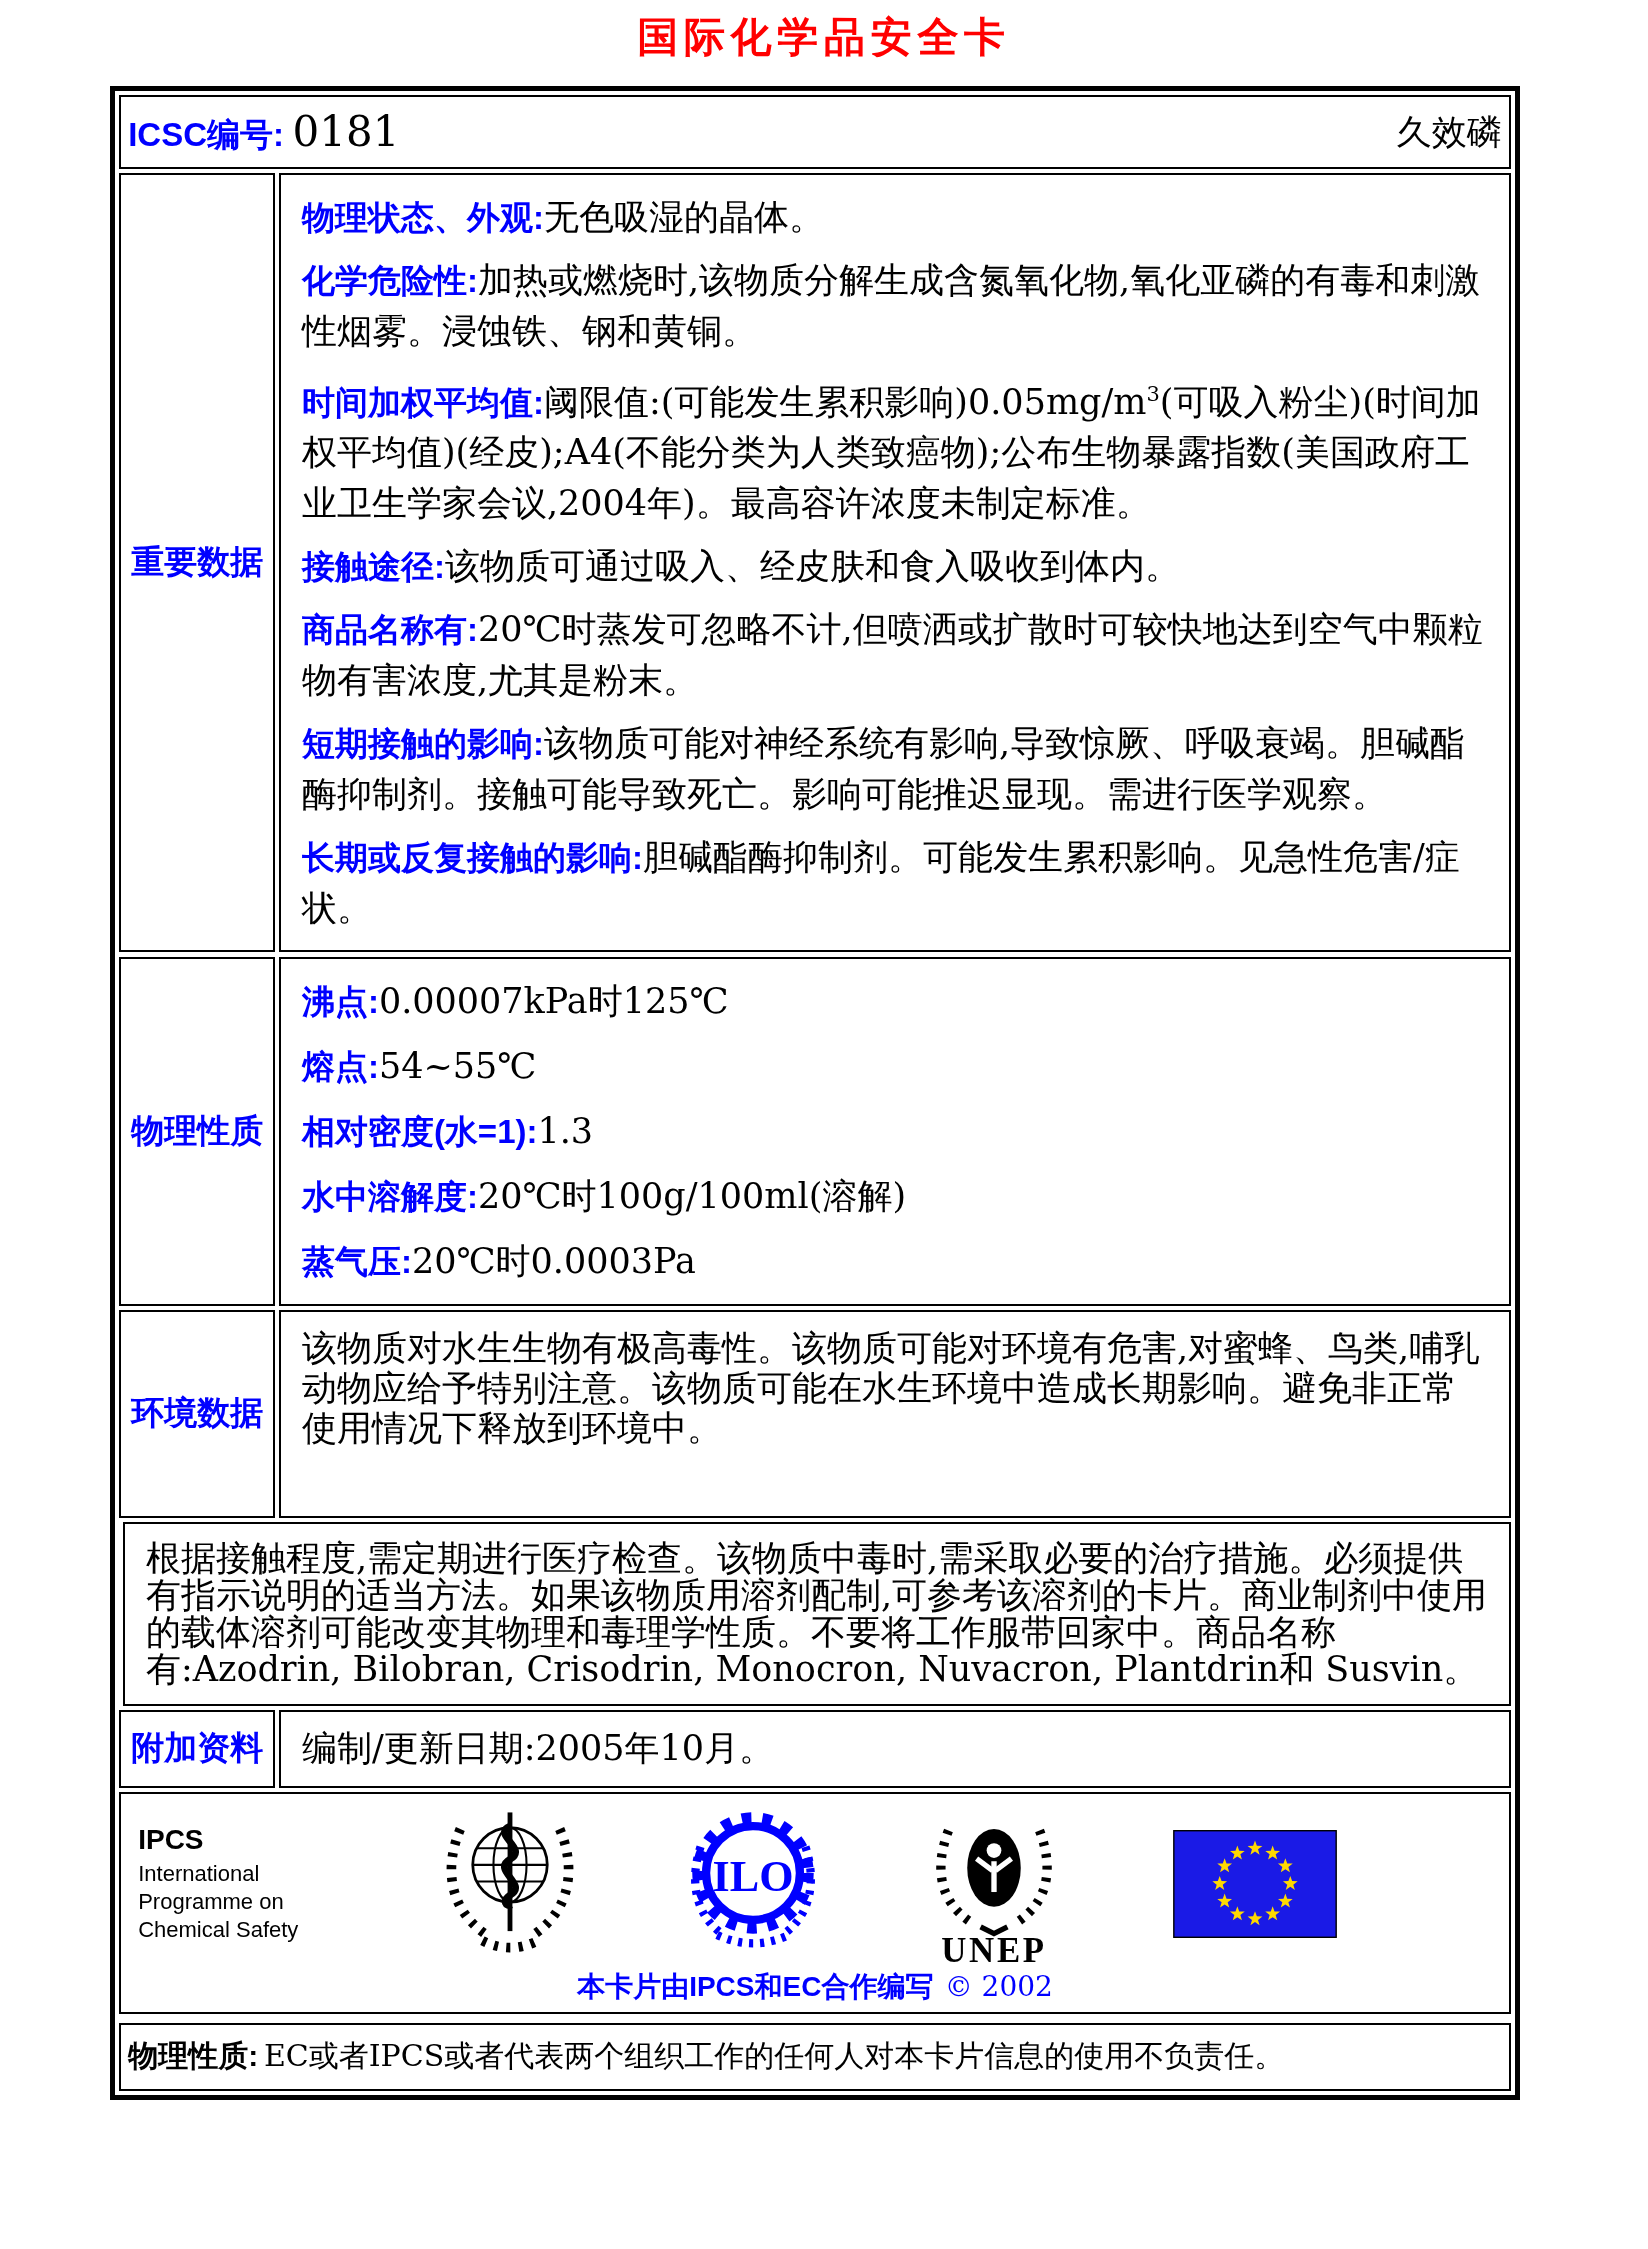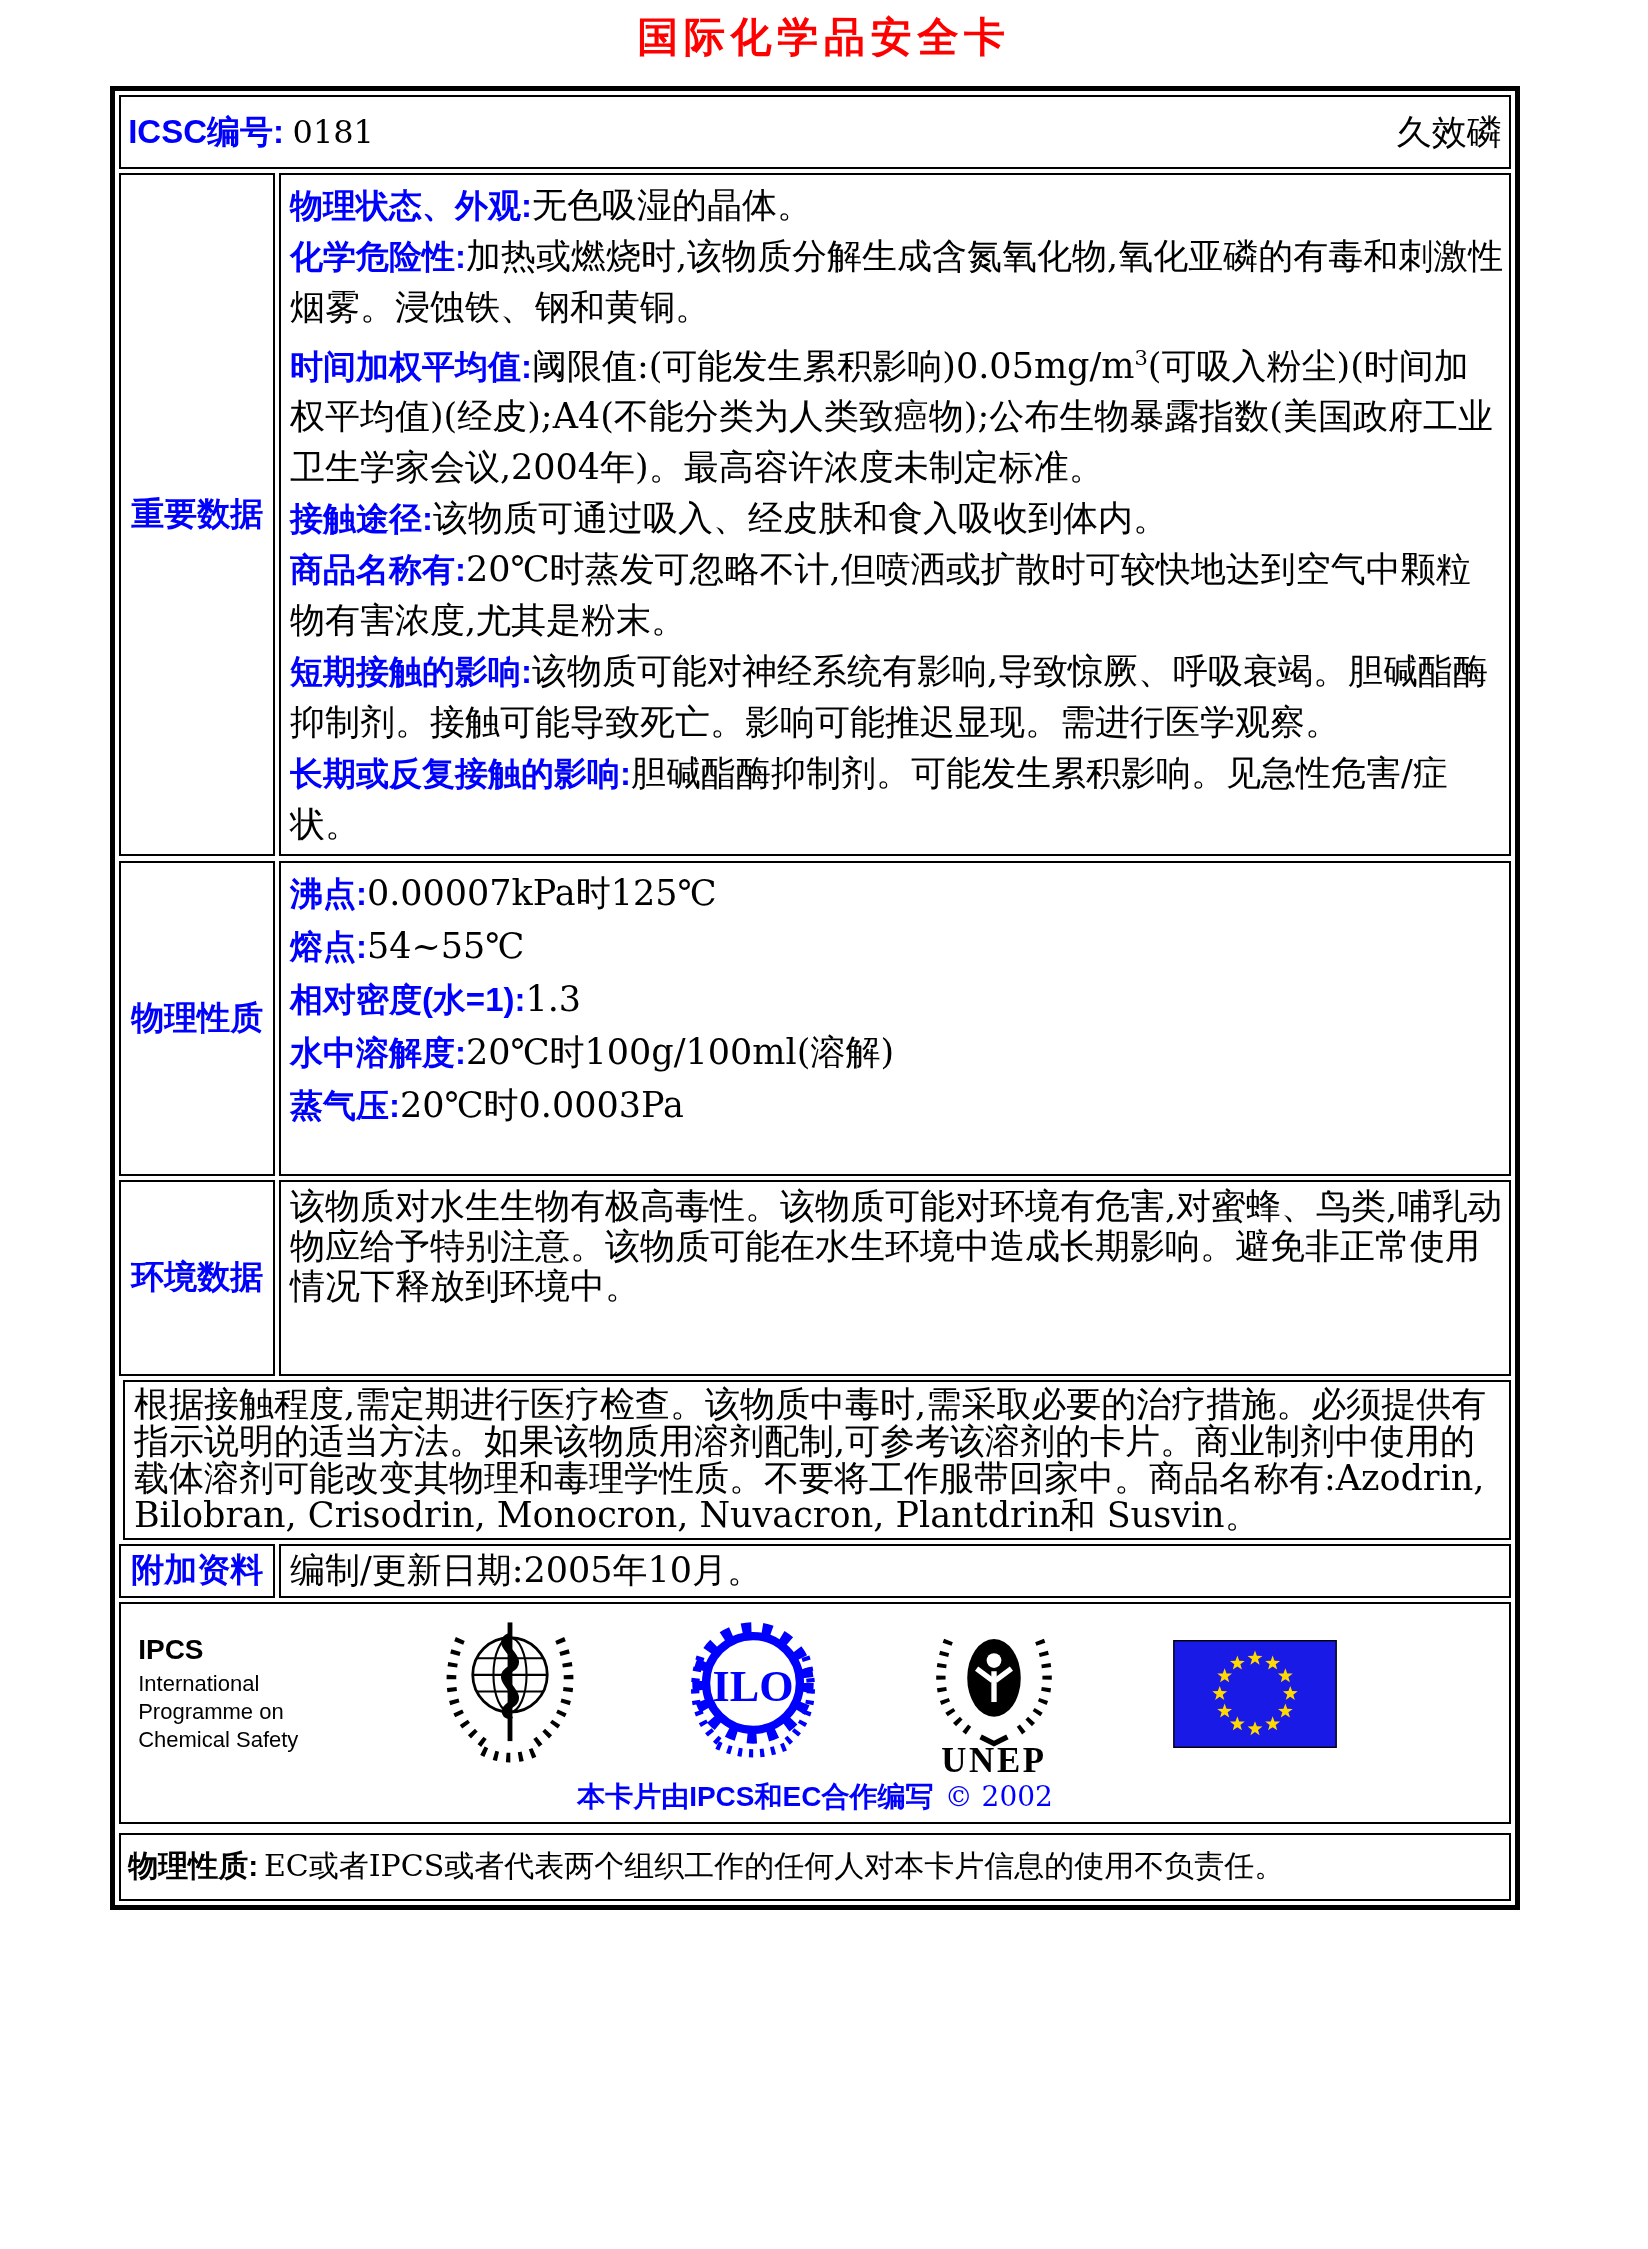--- a/index.html
+++ b/index.html
@@ -11,31 +11,31 @@
     font-weight: bold; font-size: 41px; letter-spacing: 5.7px; padding-top: 10px; height: 86px;
   }
 
   .frame { margin-left: 110px; width: 1410px; border: 5.7px solid #000; padding: 4.2px; background: #fff; }
   .box  { border: 2.1px solid #000; }
 
   
   .hdr { display: flex; justify-content: space-between; align-items: center; height: 74px; padding: 0 7px; margin-bottom: 4.2px; }
   .hdr-left { font-size: 33px; }
   .blue-label { color: #0000FF; font-weight: bold; font-family: "Liberation Sans", "DejaVu Sans", sans-serif; }
-  .icsc-num { font-size: 32px; padding-left: 8.5px; }
+  .icsc-num { font-size: 42px; padding-left: 8.5px; }
   .chem-name { font-size: 35px; }
 
   
   .row { display: flex; margin-bottom: 4.2px; }
   .lbl-cell {
     flex: 0 0 156px; border: 2.1px solid #000; display: flex; align-items: center; justify-content: center;
     color: #0000FF; font-weight: bold; font-size: 33px; font-family: "Liberation Sans", "DejaVu Sans", sans-serif;
   }
   .content-cell { flex: 1; border: 2.1px solid #000; margin-left: 4.2px; padding: 4.2px 5.7px 4.2px 8.5px; font-size: 35px; }
-  .para { margin: 0; }
+  .para { margin: 12px; }
   .sec-imp  .para { line-height: 51px; }
   .sec-phys .para { line-height: 52px; }
   .sec-phys .content-cell-inner { min-height: 303px; }
   .sec-env  .para { line-height: 40px; }
   .sec-env  .content-cell-inner { min-height: 183px; }
   .sec-note .para { line-height: 37px; }
   .sec-addl .para { line-height: 41px; }
   .para .blue-label { font-size: 33px; }
   sup { font-size: 21px; }
 

